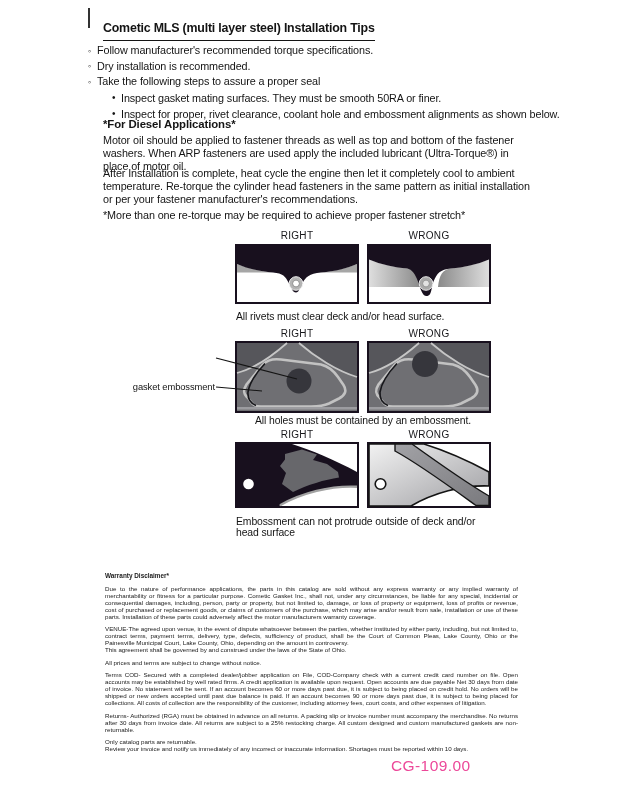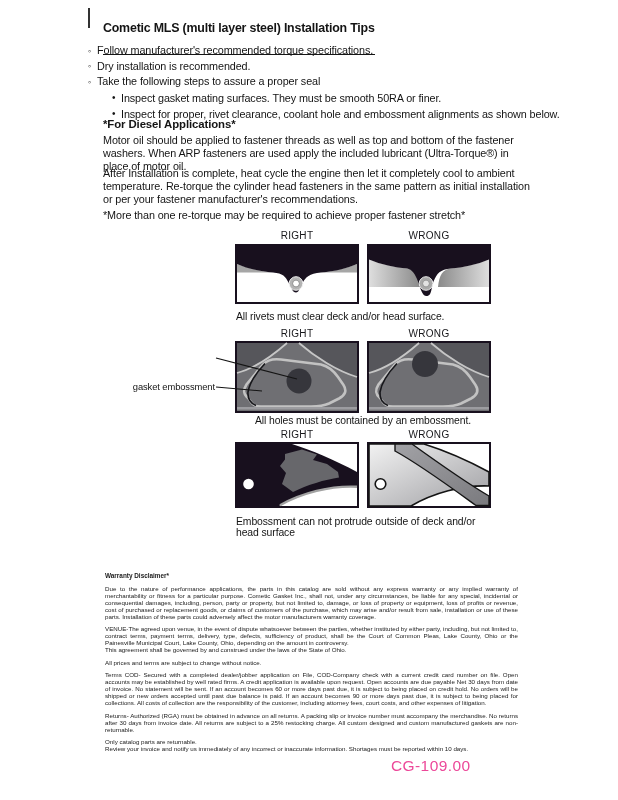--- a/index.html
+++ b/index.html
@@ -5,21 +5,21 @@
   html,body{margin:0;padding:0;background:#ffffff;}
   .page{
     position:relative;width:618px;height:800px;background:#ffffff;
     font-family:"Liberation Sans","DejaVu Sans",sans-serif;color:#141414;
     overflow:hidden;letter-spacing:-0.1px;
   }
   .abs{position:absolute;}
   .artifact{width:2px;height:20px;background:#1c1c1c;opacity:.9;}
   .title{
     left:103px;top:21px;font-size:12.4px;font-weight:bold;
-    border-bottom:1.6px solid #141414;padding-bottom:19px;white-space:nowrap;
+    border-bottom:1.6px solid #141414;padding-bottom:5px;white-space:nowrap;
     letter-spacing:-0.2px;
   }
   .bullets{left:88px;top:43px;font-size:10.8px;line-height:15.2px;}
   .bullet-row{white-space:nowrap;}
   .bullet-marker{display:inline-block;width:9px;font-size:9px;vertical-align:0.5px;}
   .sub{padding-left:24px;}
   .sub .bullet-marker{font-size:10px;}
   .diesel-heading{left:103px;top:118px;font-size:11.4px;font-weight:bold;}
   .para{left:103px;width:432px;font-size:10.8px;line-height:13.2px;}
   .p1{top:134px;}

